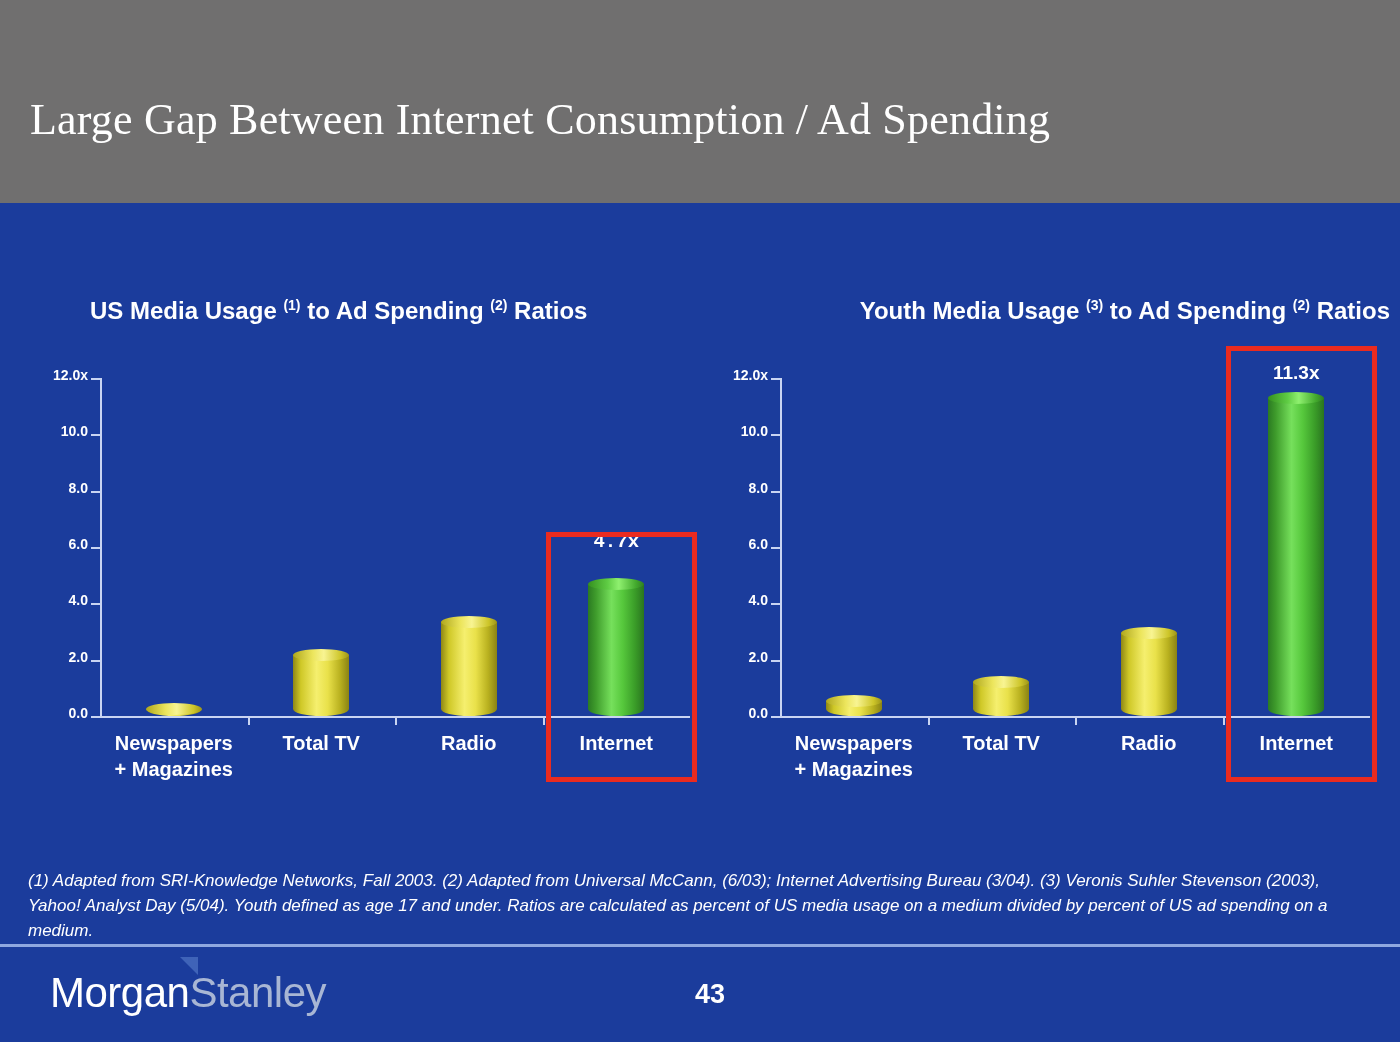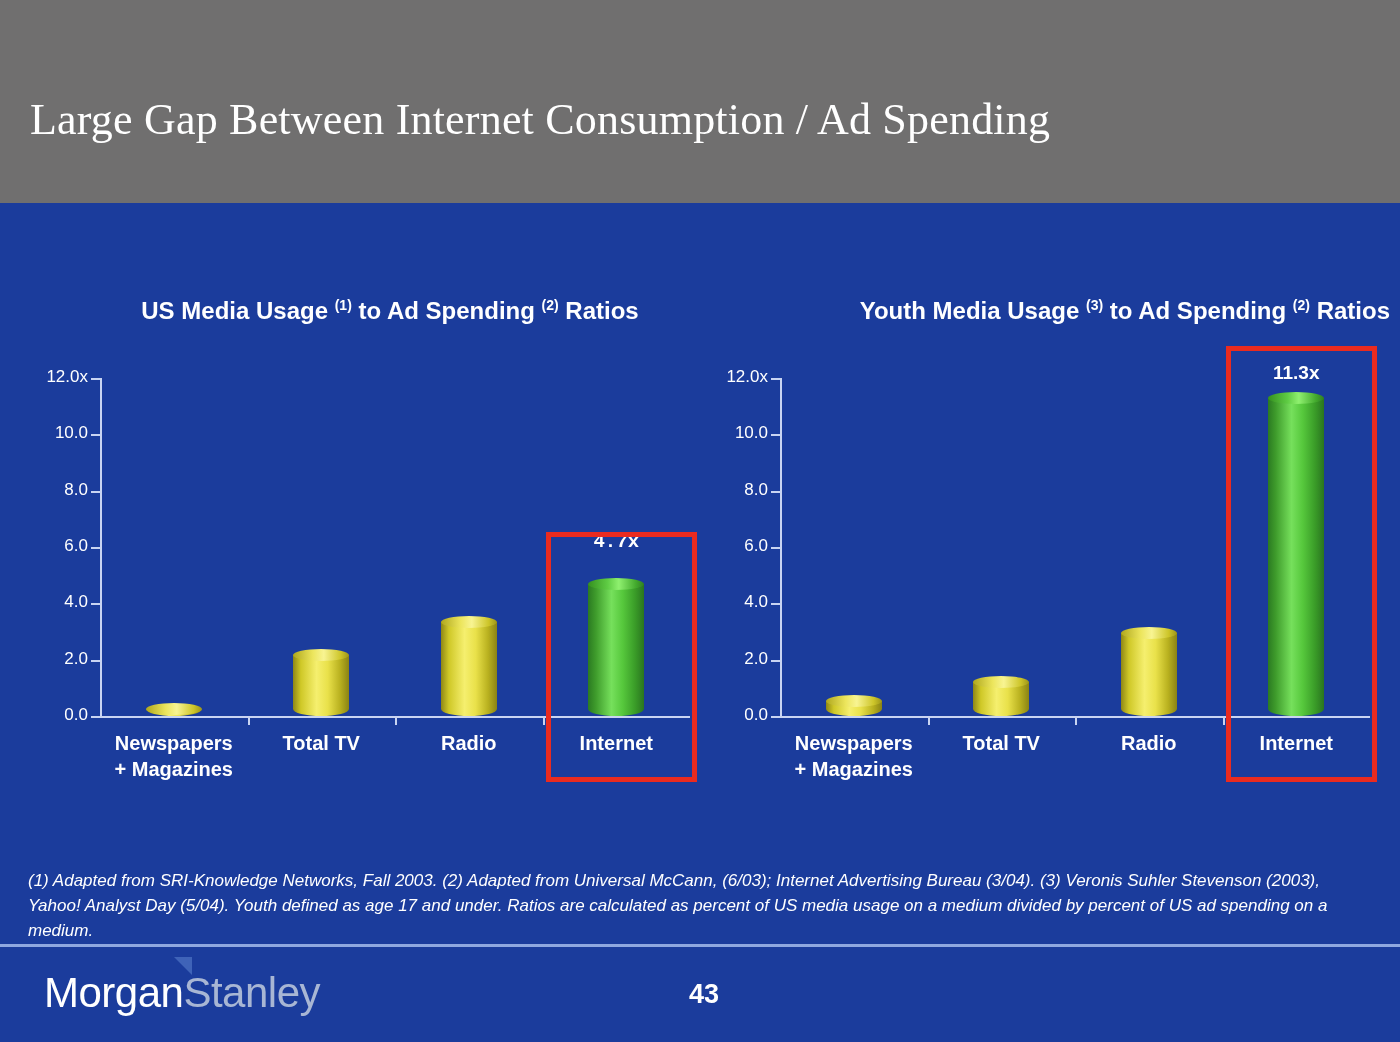--- a/index.html
+++ b/index.html
@@ -25,39 +25,39 @@
   
   .chart-panel{position:absolute;top:270px;height:560px;}
   #panel-left{left:20px;width:690px;}
   #panel-right{left:700px;width:690px;}
 
   .chart-title{
     position:absolute;left:0;top:18px;width:100%;
     text-align:right;color:#ffffff;
     font-size:24px;font-weight:bold;line-height:34px;
   }
-  #panel-left .chart-title{text-align:center;padding-left:70px;width:600px;}
+  #panel-left .chart-title{text-align:left;padding-left:70px;width:600px;}
   .chart-title sup{font-size:14px;vertical-align:super;font-weight:bold;}
 
   .plot{
     position:absolute;left:80px;top:108px;width:590px;height:340px;
   }
   
   .yaxis{
     position:absolute;left:0;top:0;width:2px;height:340px;background:#c9d4f2;
   }
   .xaxis{
     position:absolute;left:0;top:338px;width:590px;height:2px;background:#c9d4f2;
   }
   .ytick{
     position:absolute;left:-9px;width:9px;height:2px;background:#c9d4f2;
   }
   .ylabel{
     position:absolute;right:602px;width:80px;text-align:right;
-    color:#ffffff;font-size:17px;font-weight:normal;
+    color:#ffffff;font-size:14px;font-weight:bold;
     transform:translateY(-11px);
   }
   .xtick{
     position:absolute;top:338px;width:2px;height:9px;background:#c9d4f2;
   }
 
   
   .bar{
     position:absolute;bottom:2px;
   }
@@ -100,21 +100,21 @@
   .footnote{
     position:absolute;left:28px;top:868px;width:1345px;
     color:#ffffff;font-size:17px;line-height:25px;font-style:italic;
   }
   .divider{
     position:absolute;left:0;top:944px;width:1400px;height:3px;
     background:#8fa8e0;
   }
 
   
-  .footer{position:absolute;left:4px;top:947px;width:1109px;height:95px;}
+  .footer{position:absolute;left:10px;top:947px;width:1109px;height:95px;}
   .ms-logo{
     position:absolute;left:40px;top:22px;
     font-family:"Liberation Sans", sans-serif;
     font-size:42px;line-height:48px;letter-spacing:-0.5px;
   }
   .ms-logo .morgan{color:#ffffff;}
   .ms-logo .stanley{color:#a8b6d4;}
   .ms-mark{
     position:absolute;left:170px;top:10px;width:0;height:0;
     border-left:18px solid transparent;border-top:18px solid #3f63b8;

